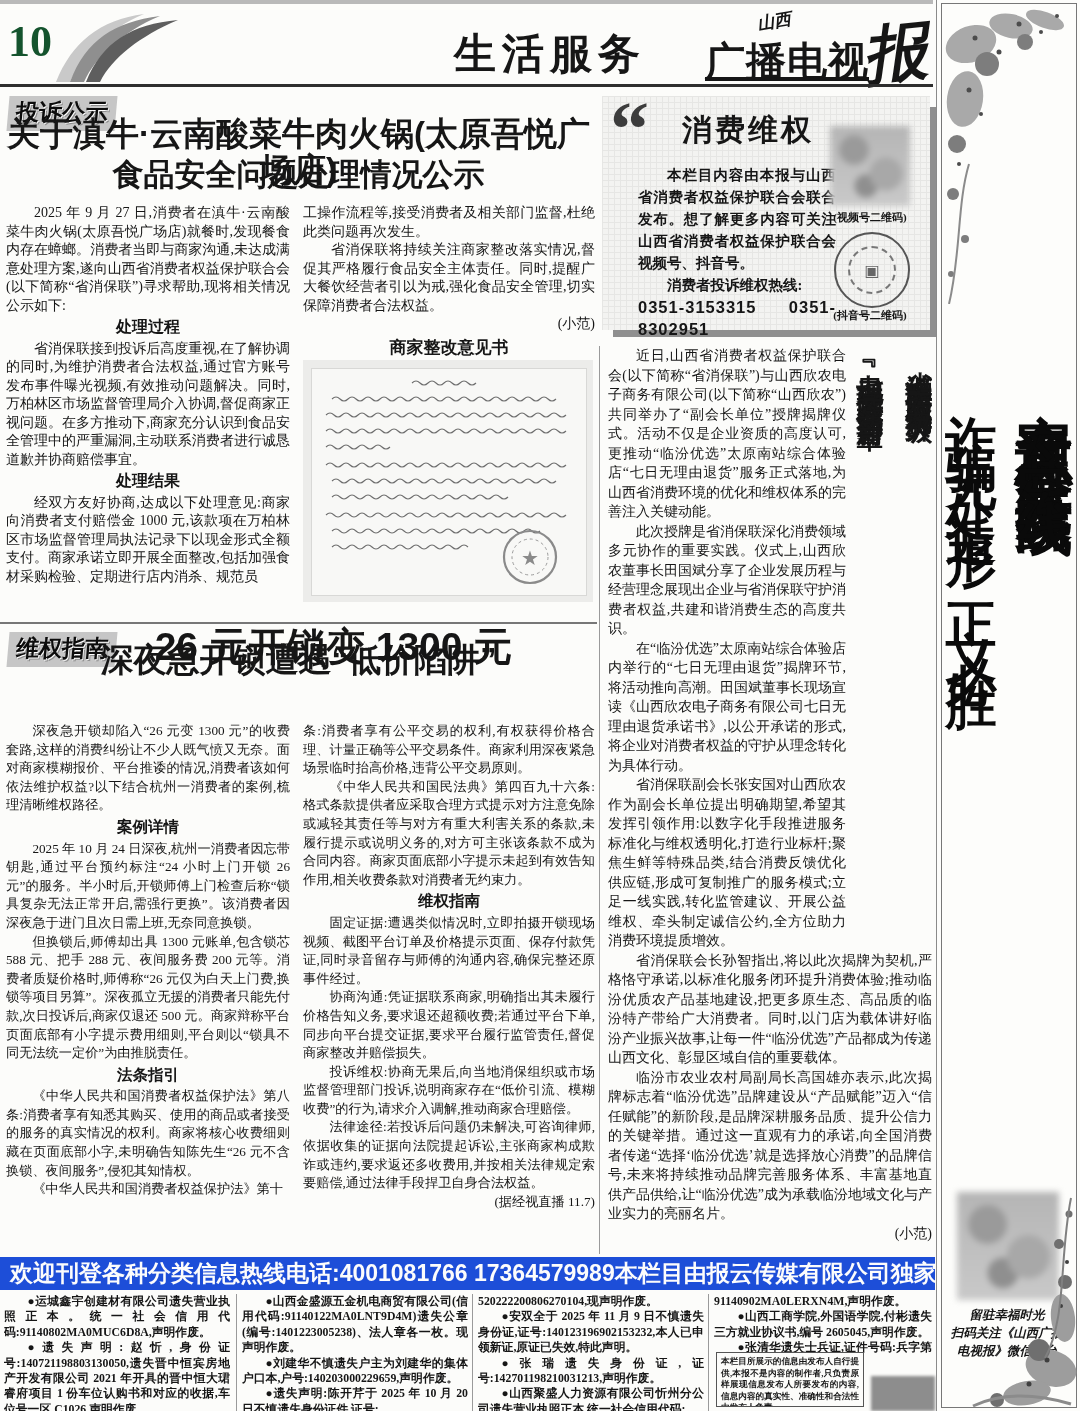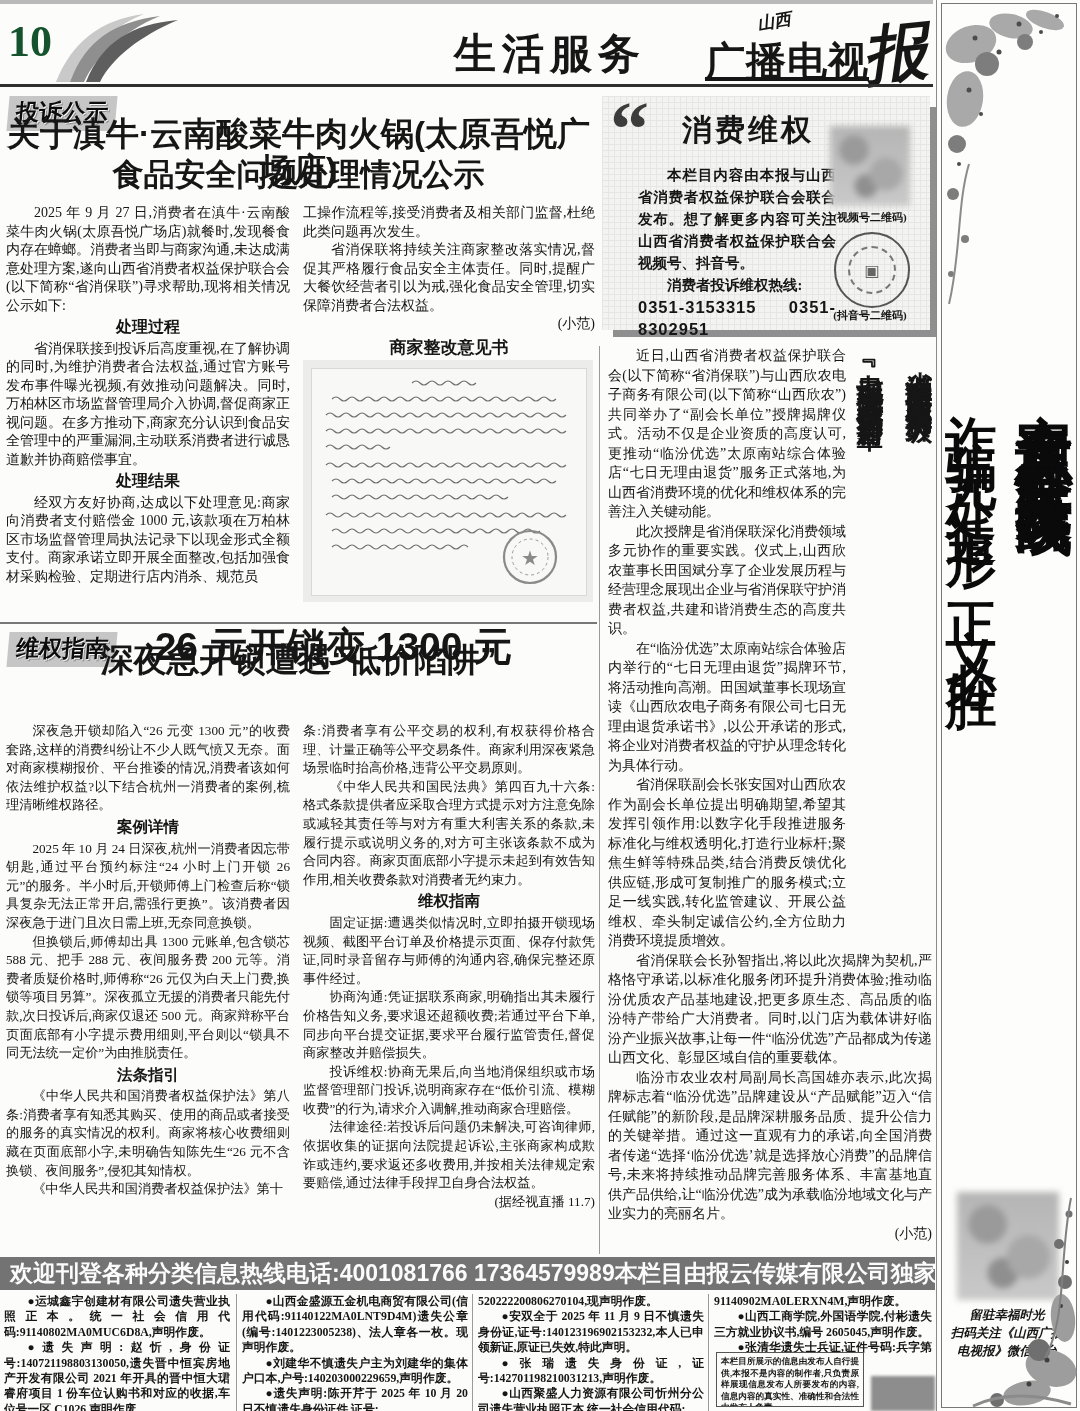--- a/index.html
+++ b/index.html
@@ -66,21 +66,21 @@
   .vtitle{writing-mode:vertical-rl;font-family:"Liberation Sans",sans-serif;font-weight:900;font-size:27px;line-height:1;letter-spacing:3px;}
   
   #sidebar{left:936px;top:0;width:144px;height:1411px;background:#fdfdfb;border-left:1px solid #8a8a8a;box-sizing:border-box;}
   #sidebar-inner{position:absolute;left:4px;top:3px;right:3px;bottom:3px;border:1.5px solid #777;}
   .banner-text{position:absolute;writing-mode:vertical-rl;font-family:"Liberation Sans",sans-serif;font-weight:900;color:#0a0a0a;}
   #banner-main{right:7px;top:368px;font-size:57px;letter-spacing:5px;line-height:1;}
   #banner-sub{left:9px;top:374px;font-size:51px;letter-spacing:25px;line-height:1;}
   #sidebar-qr{position:absolute;left:20px;top:1192px;width:102px;height:108px;}
   #sidebar-caption{position:absolute;left:2px;top:1306px;width:136px;text-align:center;font-style:italic;font-weight:700;font-size:12.5px;line-height:18px;}
   
-  #classified-bar{left:0;top:1257px;width:935px;height:33px;background:#737373;color:#fcfcfc;
+  #classified-bar{left:0;top:1257px;width:935px;height:33px;background:#1d4ed8;color:#fcfcfc;
      display:flex;align-items:center;justify-content:space-between;padding:0 10px;box-sizing:border-box;
      font-family:"Liberation Sans",sans-serif;font-weight:900;font-size:23px;white-space:nowrap;}
   .ad-col{position:absolute;top:1294px;height:117px;overflow:hidden;font-size:11.8px;line-height:15.4px;font-weight:600;text-align:justify;}
   .ad-col p{margin:0;text-indent:2em;}
   .ad-col p.cont{text-indent:0;}
   #notice-box{left:716px;top:1352px;width:148px;height:55px;border:1px solid #555;padding:3px 4px;box-sizing:border-box;
      font-size:8.6px;line-height:11.5px;font-weight:700;text-align:justify;overflow:hidden;}
   #ad-gray-rect{left:871px;top:1376px;width:64px;height:35px;background:#8d8d8d;filter:blur(1.5px);}
 </style>
 </head>

